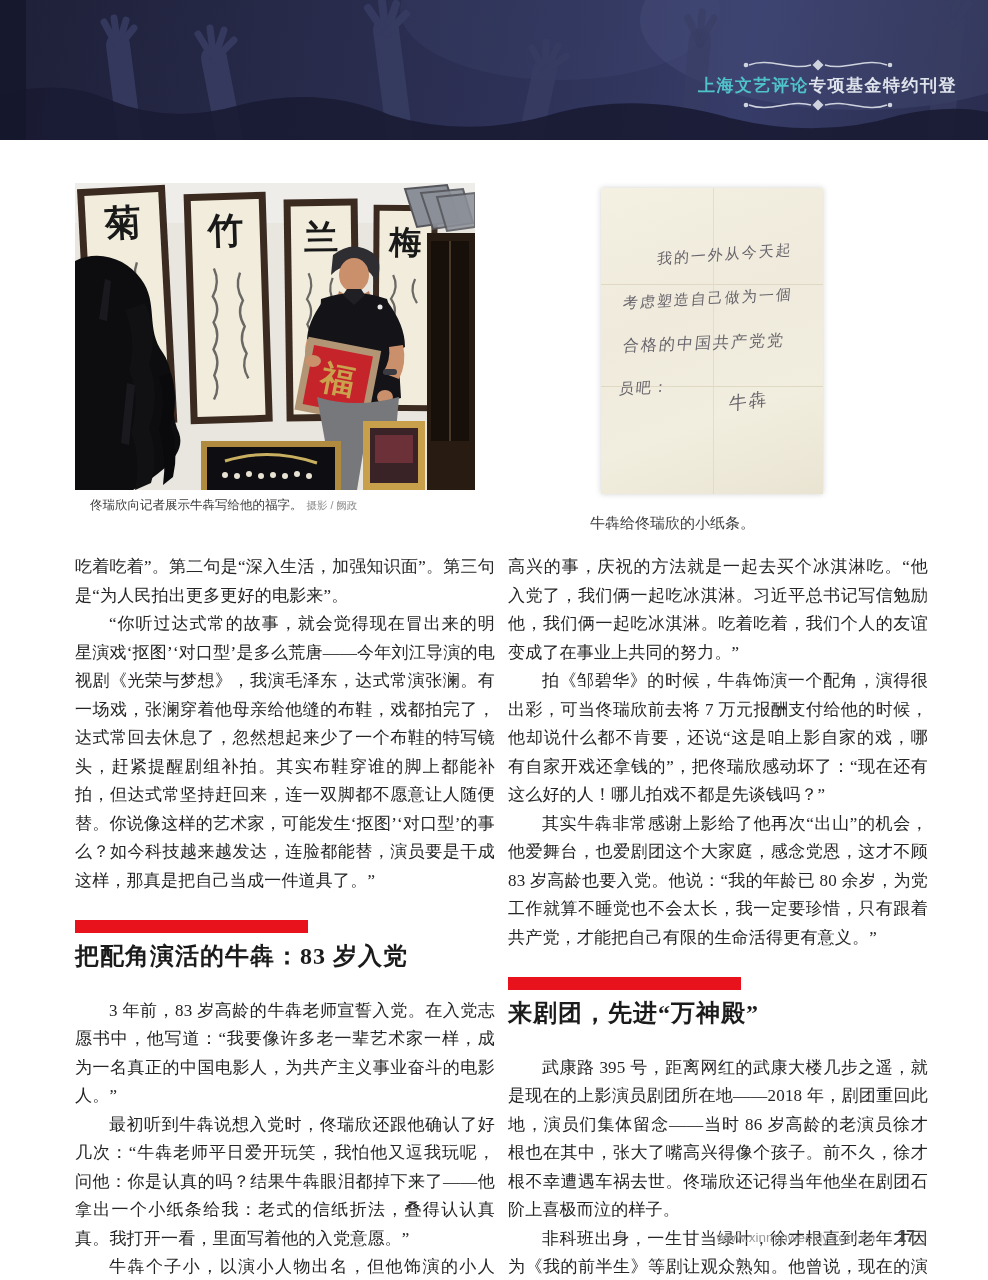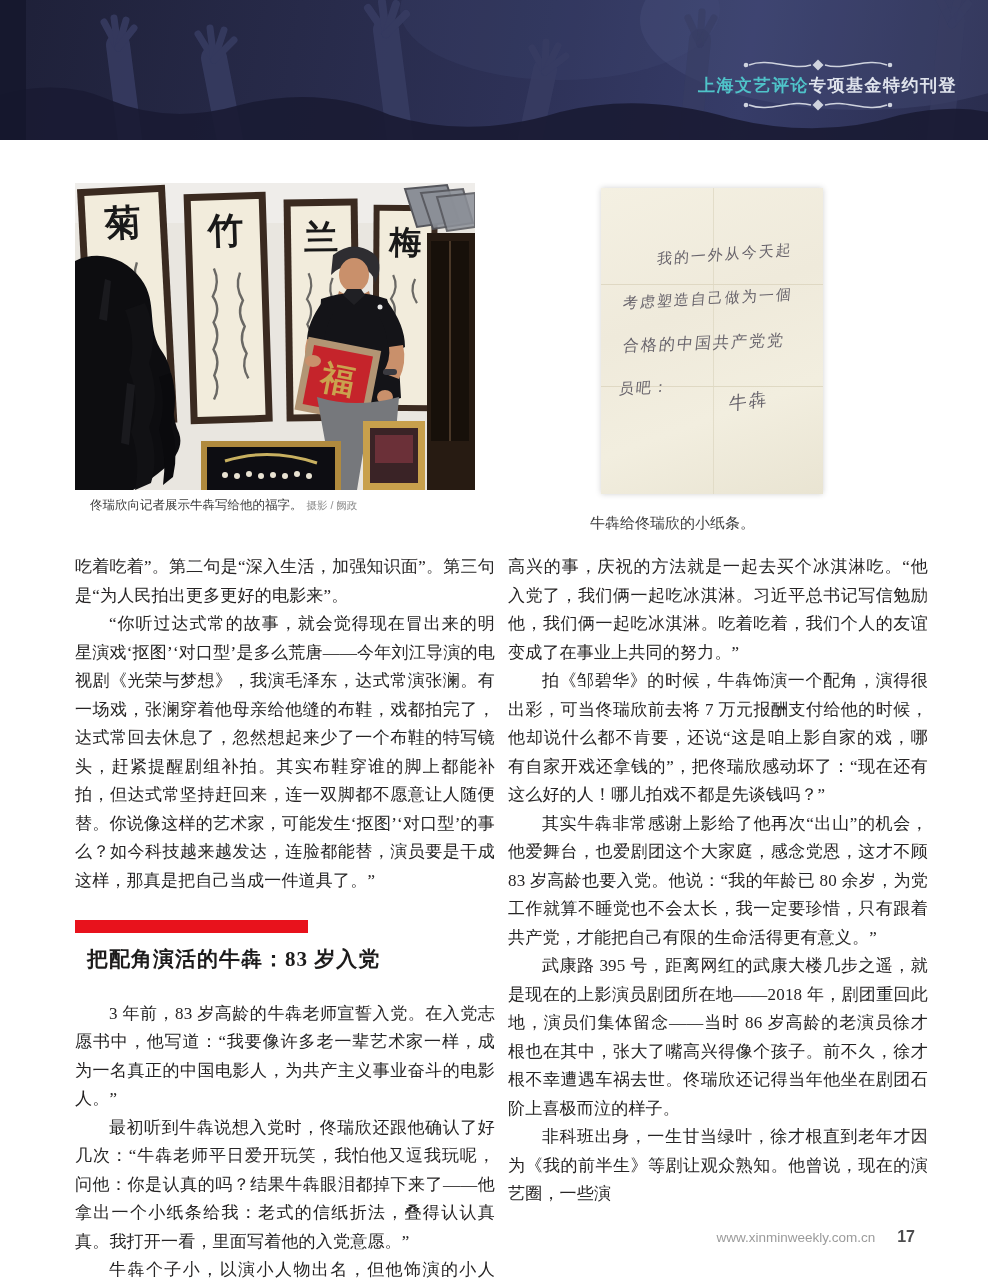--- a/index.html
+++ b/index.html
@@ -54,21 +54,21 @@
     position:absolute; top:553px; width:420px; font-size:17px; line-height:28.5px;
     text-align:justify; color:#262424; letter-spacing:0.2px;
   }
   .col-left { left:75px; }
   .col-right { left:508px; }
   .col p { margin:0; text-indent:2em; }
   .col p.noindent { text-indent:0; }
 
   .section { margin-top:25px; margin-bottom:26px; }
   .redbar { width:233px; height:13px; margin-bottom:9px; }
-  .section h2 { margin:12px; font-size:21px; font-weight:bold; letter-spacing:1px; color:#1c1b1b; }
+  .section h2 { margin:0; font-size:24px; font-weight:bold; letter-spacing:1px; color:#1c1b1b; }
 
   
   .footer {
     position:absolute; right:73px; top:1228px; font-family:"Liberation Sans","DejaVu Sans",sans-serif;
     color:#9b9b9b; font-size:13.5px; text-align:right;
   }
   .footer .pagenum { color:#4c4c4e; font-size:16px; margin-left:22px; font-weight:bold; }
 </style>
 </head>
 <body>
@@ -257,19 +257,23 @@
   </div>
   <p>3 年前，83 岁高龄的牛犇老师宣誓入党。在入党志愿书中，他写道：“我要像许多老一辈艺术家一样，成为一名真正的中国电影人，为共产主义事业奋斗的电影人。”</p>
   <p>最初听到牛犇说想入党时，佟瑞欣还跟他确认了好几次：“牛犇老师平日爱开玩笑，我怕他又逗我玩呢，问他：你是认真的吗？结果牛犇眼泪都掉下来了——他拿出一个小纸条给我：老式的信纸折法，叠得认认真真。我打开一看，里面写着他的入党意愿。”</p>
   <p>牛犇个子小，以演小人物出名，但他饰演的小人物，总让人印象深刻。佟瑞欣夸他是真正接地气的艺术家，“带着泥土的芳香”。牛犇性格活泼，经常和佟瑞欣一起乐呵，两人遇到</p>
 </div>
 
 <div class="col col-right">
   <p class="noindent">高兴的事，庆祝的方法就是一起去买个冰淇淋吃。“他入党了，我们俩一起吃冰淇淋。习近平总书记写信勉励他，我们俩一起吃冰淇淋。吃着吃着，我们个人的友谊变成了在事业上共同的努力。”</p>
   <p>拍《邹碧华》的时候，牛犇饰演一个配角，演得很出彩，可当佟瑞欣前去将 7 万元报酬支付给他的时候，他却说什么都不肯要，还说“这是咱上影自家的戏，哪有自家开戏还拿钱的”，把佟瑞欣感动坏了：“现在还有这么好的人！哪儿拍戏不都是先谈钱吗？”</p>
   <p>其实牛犇非常感谢上影给了他再次“出山”的机会，他爱舞台，也爱剧团这个大家庭，感念党恩，这才不顾 83 岁高龄也要入党。他说：“我的年龄已 80 余岁，为党工作就算不睡觉也不会太长，我一定要珍惜，只有跟着共产党，才能把自己有限的生命活得更有意义。”</p>
+  <div class="section">
+    <div class="redbar" style="background: rgb(232, 18, 28);"></div>
+    <h2>来剧团，先进“万神殿”</h2>
+  </div>
   <p>武康路 395 号，距离网红的武康大楼几步之遥，就是现在的上影演员剧团所在地——2018 年，剧团重回此地，演员们集体留念——当时 86 岁高龄的老演员徐才根也在其中，张大了嘴高兴得像个孩子。前不久，徐才根不幸遭遇车祸去世。佟瑞欣还记得当年他坐在剧团石阶上喜极而泣的样子。</p>
   <p>非科班出身，一生甘当绿叶，徐才根直到老年才因为《我的前半生》等剧让观众熟知。他曾说，现在的演艺圈，一些演</p>
 </div>
 
 <div class="footer">
   <span>www.xinminweekly.com.cn</span><span class="pagenum">17</span>
 </div>
 
 </body></html>

